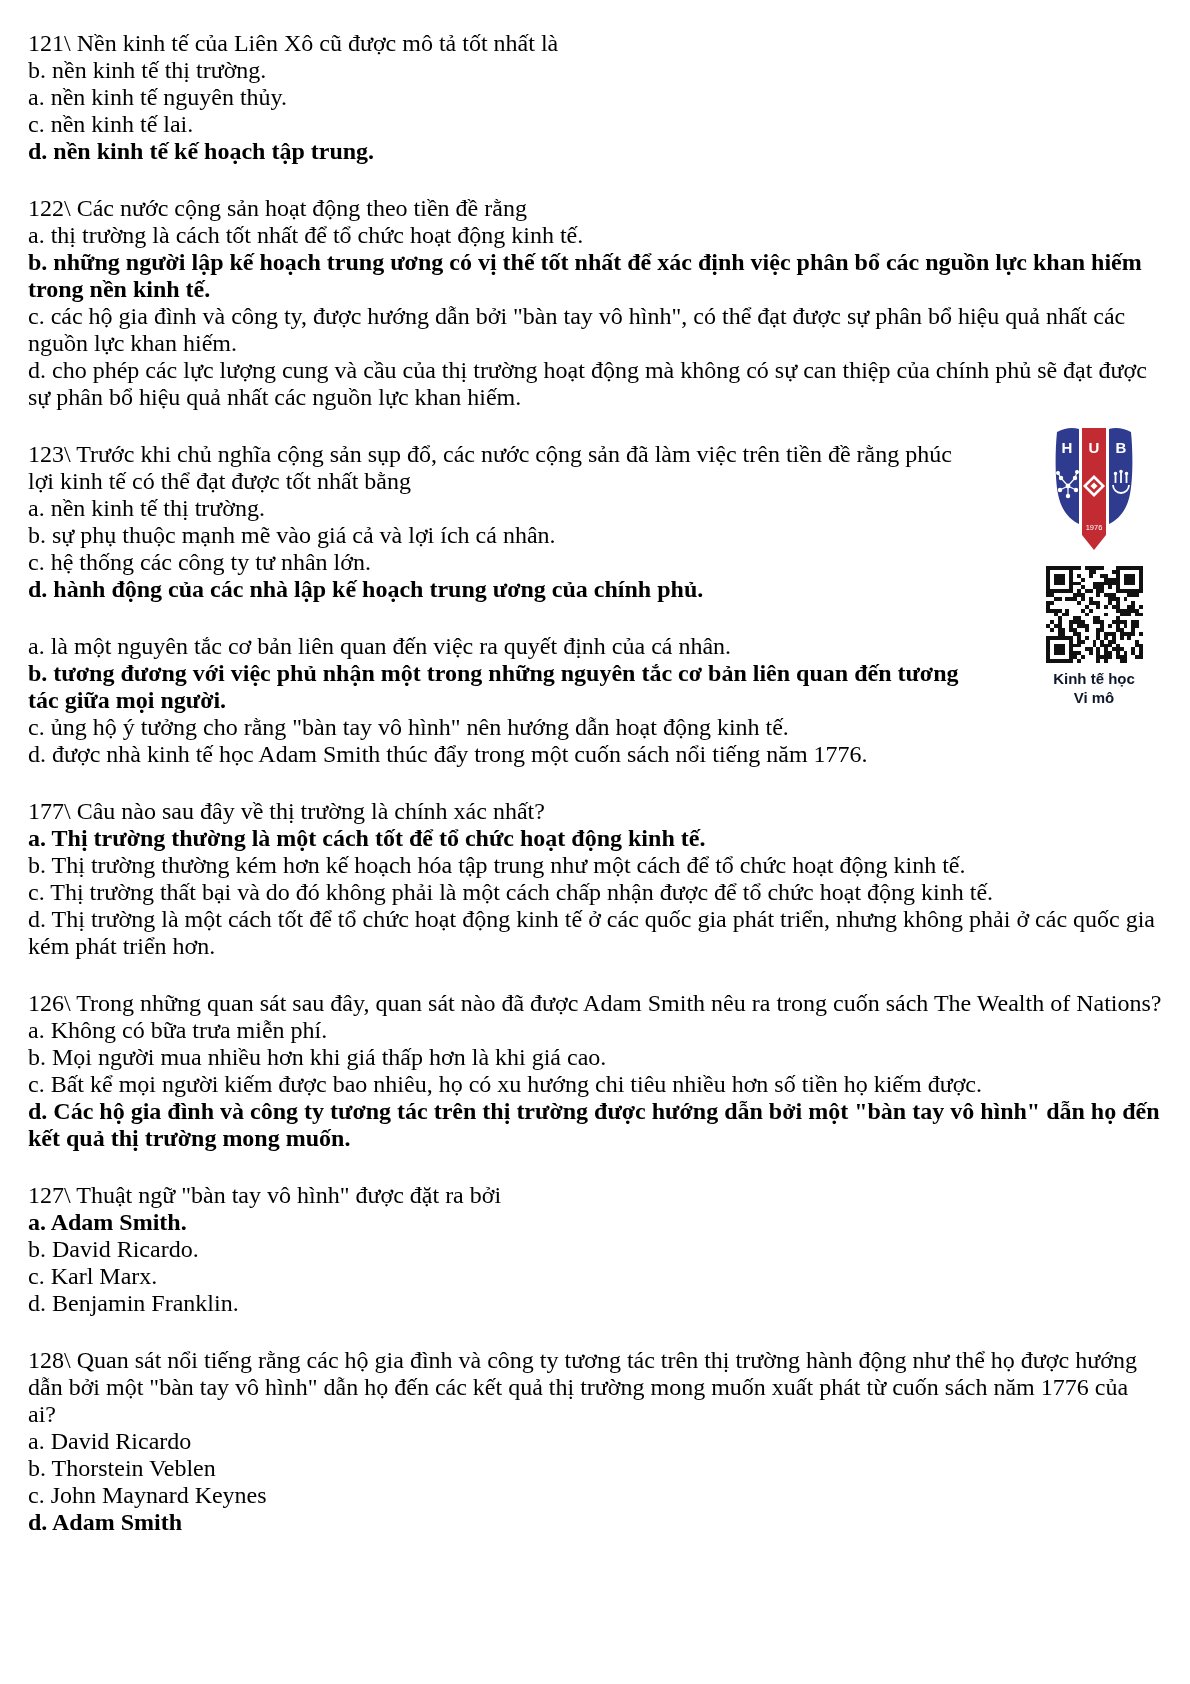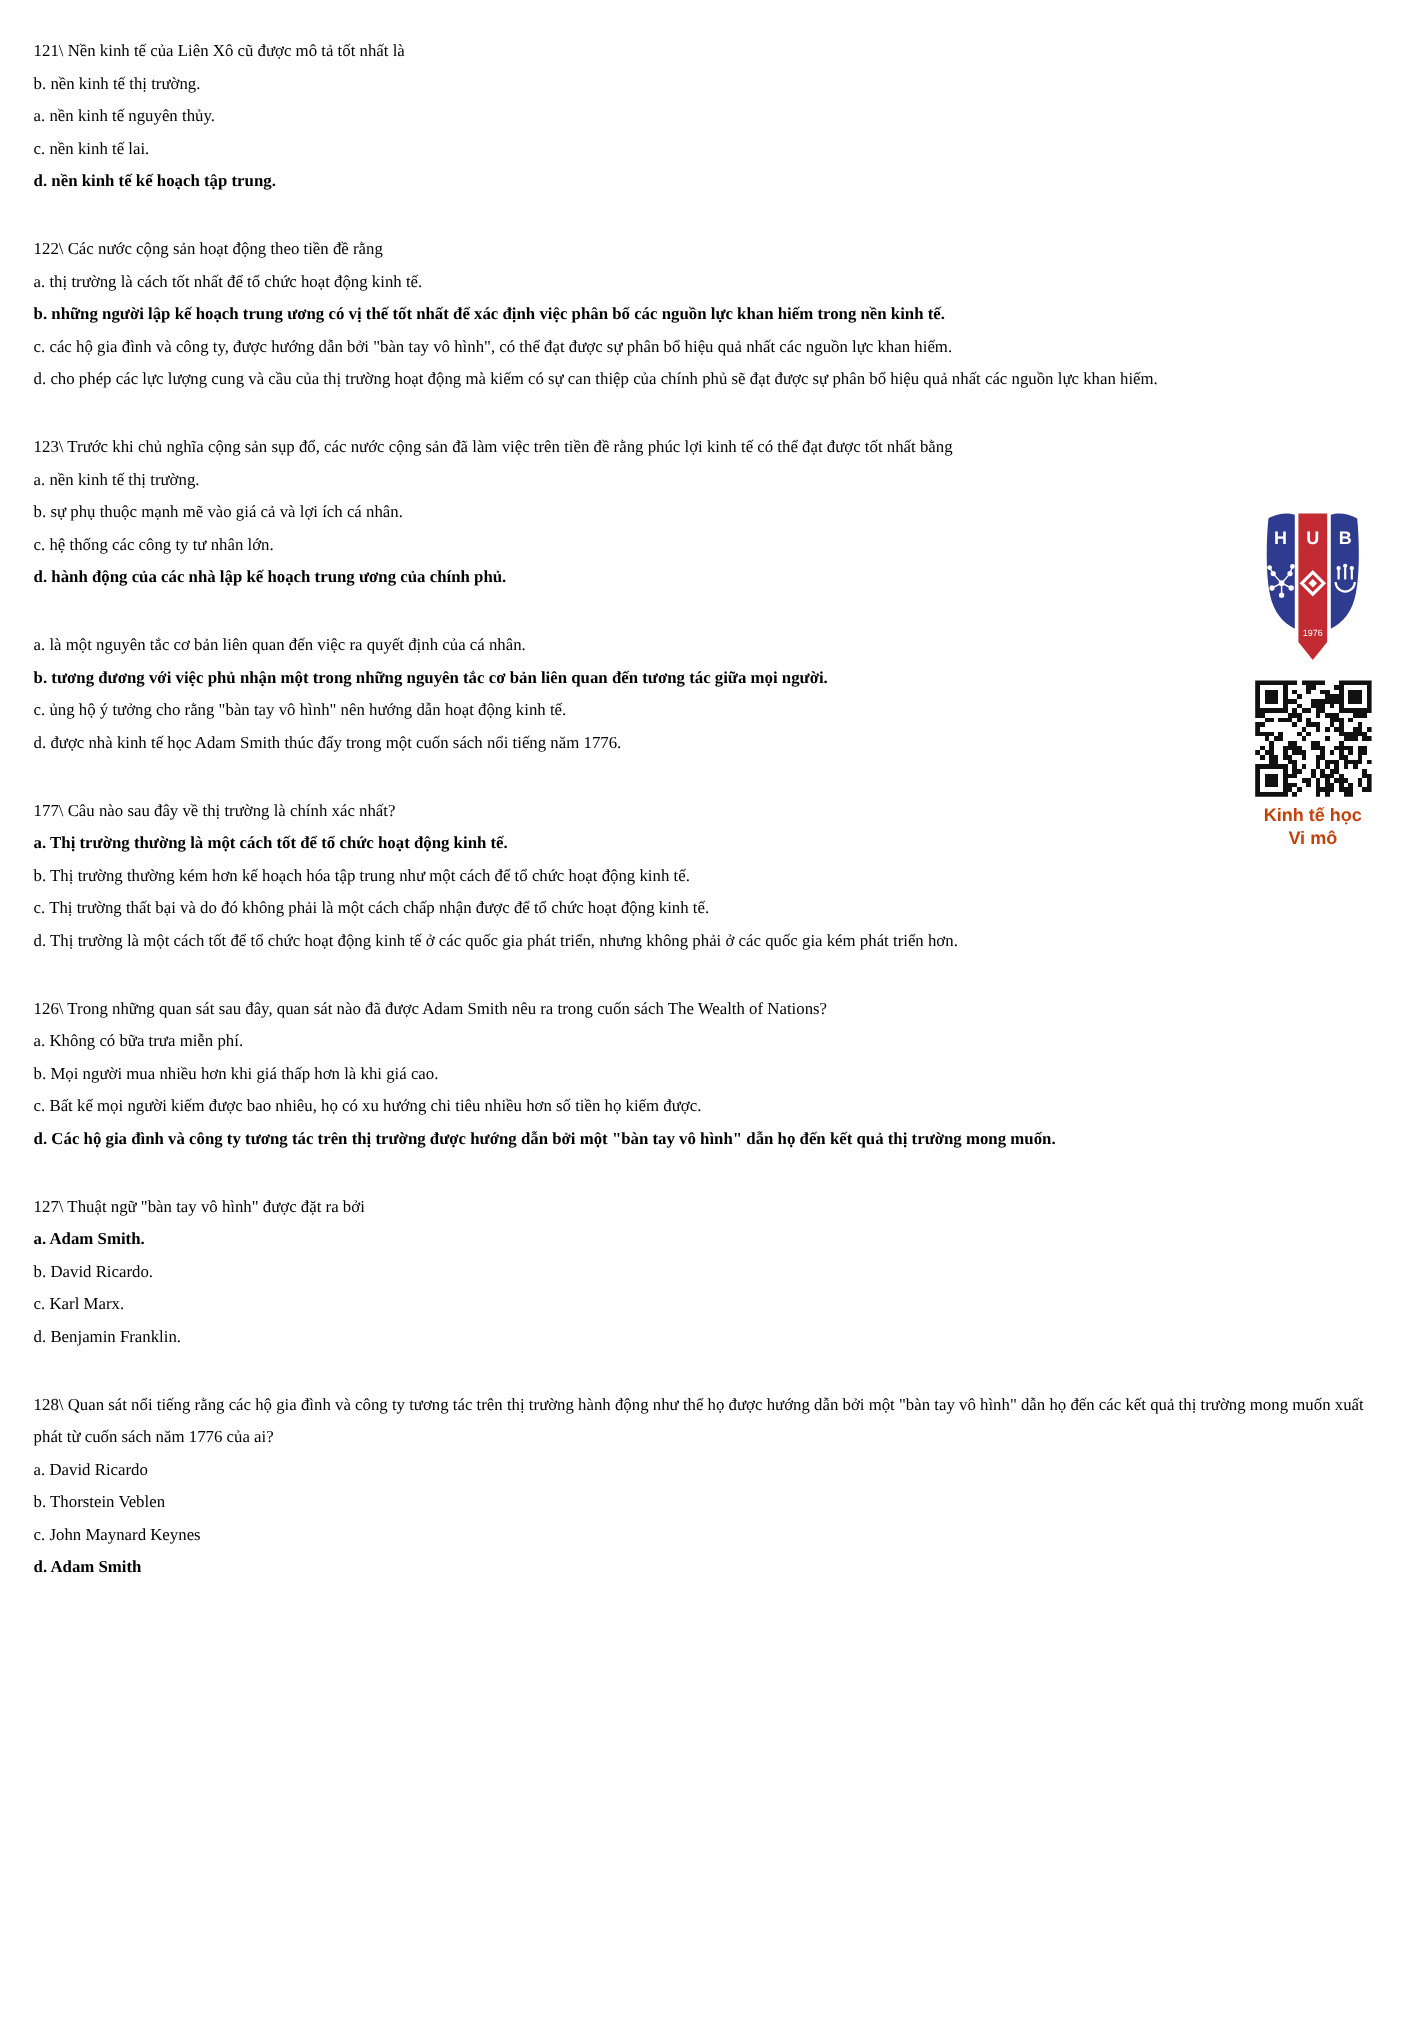--- a/index.html
+++ b/index.html
@@ -5,21 +5,21 @@
   html,body{margin:0;padding:0;}
   body{
     width:1190px;height:1684px;position:relative;background:#ffffff;
     font-family:"Liberation Serif", serif;color:#000;overflow:hidden;
   }
   .doc{
     position:absolute;left:28px;top:30px;width:1134px;
   }
   .question{margin:0 0 30px 0;}
   .question .line{
-    font-size:14px;line-height:27px;white-space:normal;
+    font-size:24px;line-height:27px;white-space:normal;
   }
   .bold{font-weight:bold;}
   
   .question:nth-child(3){max-width:952px;}
   .question:nth-child(4){max-width:952px;}
   .doc-aside{
     position:absolute;left:1042px;top:424px;width:104px;text-align:center;
   }
   .logo-wrap{width:92px;margin:0 auto;}
   .qr-wrap{width:97px;margin:8px auto 0 auto;}
@@ -39,21 +39,21 @@
         <div class="line option">b. nền kinh tế thị trường.</div>
         <div class="line option">a. nền kinh tế nguyên thủy.</div>
         <div class="line option">c. nền kinh tế lai.</div>
         <div class="line option bold">d. nền kinh tế kế hoạch tập trung.</div>
       </div>
       <div class="question">
         <div class="line stem">122\ Các nước cộng sản hoạt động theo tiền đề rằng</div>
         <div class="line option">a. thị trường là cách tốt nhất để tổ chức hoạt động kinh tế.</div>
         <div class="line option bold">b. những người lập kế hoạch trung ương có vị thế tốt nhất để xác định việc phân bổ các nguồn lực khan hiếm trong nền kinh tế.</div>
         <div class="line option">c. các hộ gia đình và công ty, được hướng dẫn bởi "bàn tay vô hình", có thể đạt được sự phân bổ hiệu quả nhất các nguồn lực khan hiếm.</div>
-        <div class="line option">d. cho phép các lực lượng cung và cầu của thị trường hoạt động mà kiếm có sự can thiệp của chính phủ sẽ đạt được sự phân bổ hiệu quả nhất các nguồn lực khan hiếm.</div>
+        <div class="line option">d. cho phép các lực lượng cung và cầu của thị trường hoạt động mà không có sự can thiệp của chính phủ sẽ đạt được sự phân bổ hiệu quả nhất các nguồn lực khan hiếm.</div>
       </div>
       <div class="question">
         <div class="line stem">123\ Trước khi chủ nghĩa cộng sản sụp đổ, các nước cộng sản đã làm việc trên tiền đề rằng phúc lợi kinh tế có thể đạt được tốt nhất bằng</div>
         <div class="line option">a. nền kinh tế thị trường.</div>
         <div class="line option">b. sự phụ thuộc mạnh mẽ vào giá cả và lợi ích cá nhân.</div>
         <div class="line option">c. hệ thống các công ty tư nhân lớn.</div>
         <div class="line option bold">d. hành động của các nhà lập kế hoạch trung ương của chính phủ.</div>
       </div>
       <div class="question">
         <div class="line option">a. là một nguyên tắc cơ bản liên quan đến việc ra quyết định của cá nhân.</div>
@@ -452,17 +452,17 @@
         <rect x="4" y="24" width="1" height="1" fill="#111"></rect>
         <rect x="5" y="24" width="1" height="1" fill="#111"></rect>
         <rect x="6" y="24" width="1" height="1" fill="#111"></rect>
         <rect x="8" y="24" width="1" height="1" fill="#111"></rect>
         <rect x="13" y="24" width="1" height="1" fill="#111"></rect>
         <rect x="15" y="24" width="1" height="1" fill="#111"></rect>
         <rect x="19" y="24" width="1" height="1" fill="#111"></rect>
         <rect x="20" y="24" width="1" height="1" fill="#111"></rect>
       </svg>
   </div>
-  <div class="caption" style="color: #c2410c;">
+  <div class="caption" style="color: #0f172a;">
     <div>Kinh tế học</div>
     <div>Vi mô</div>
   </div>
 </div>
 
 </body></html>

